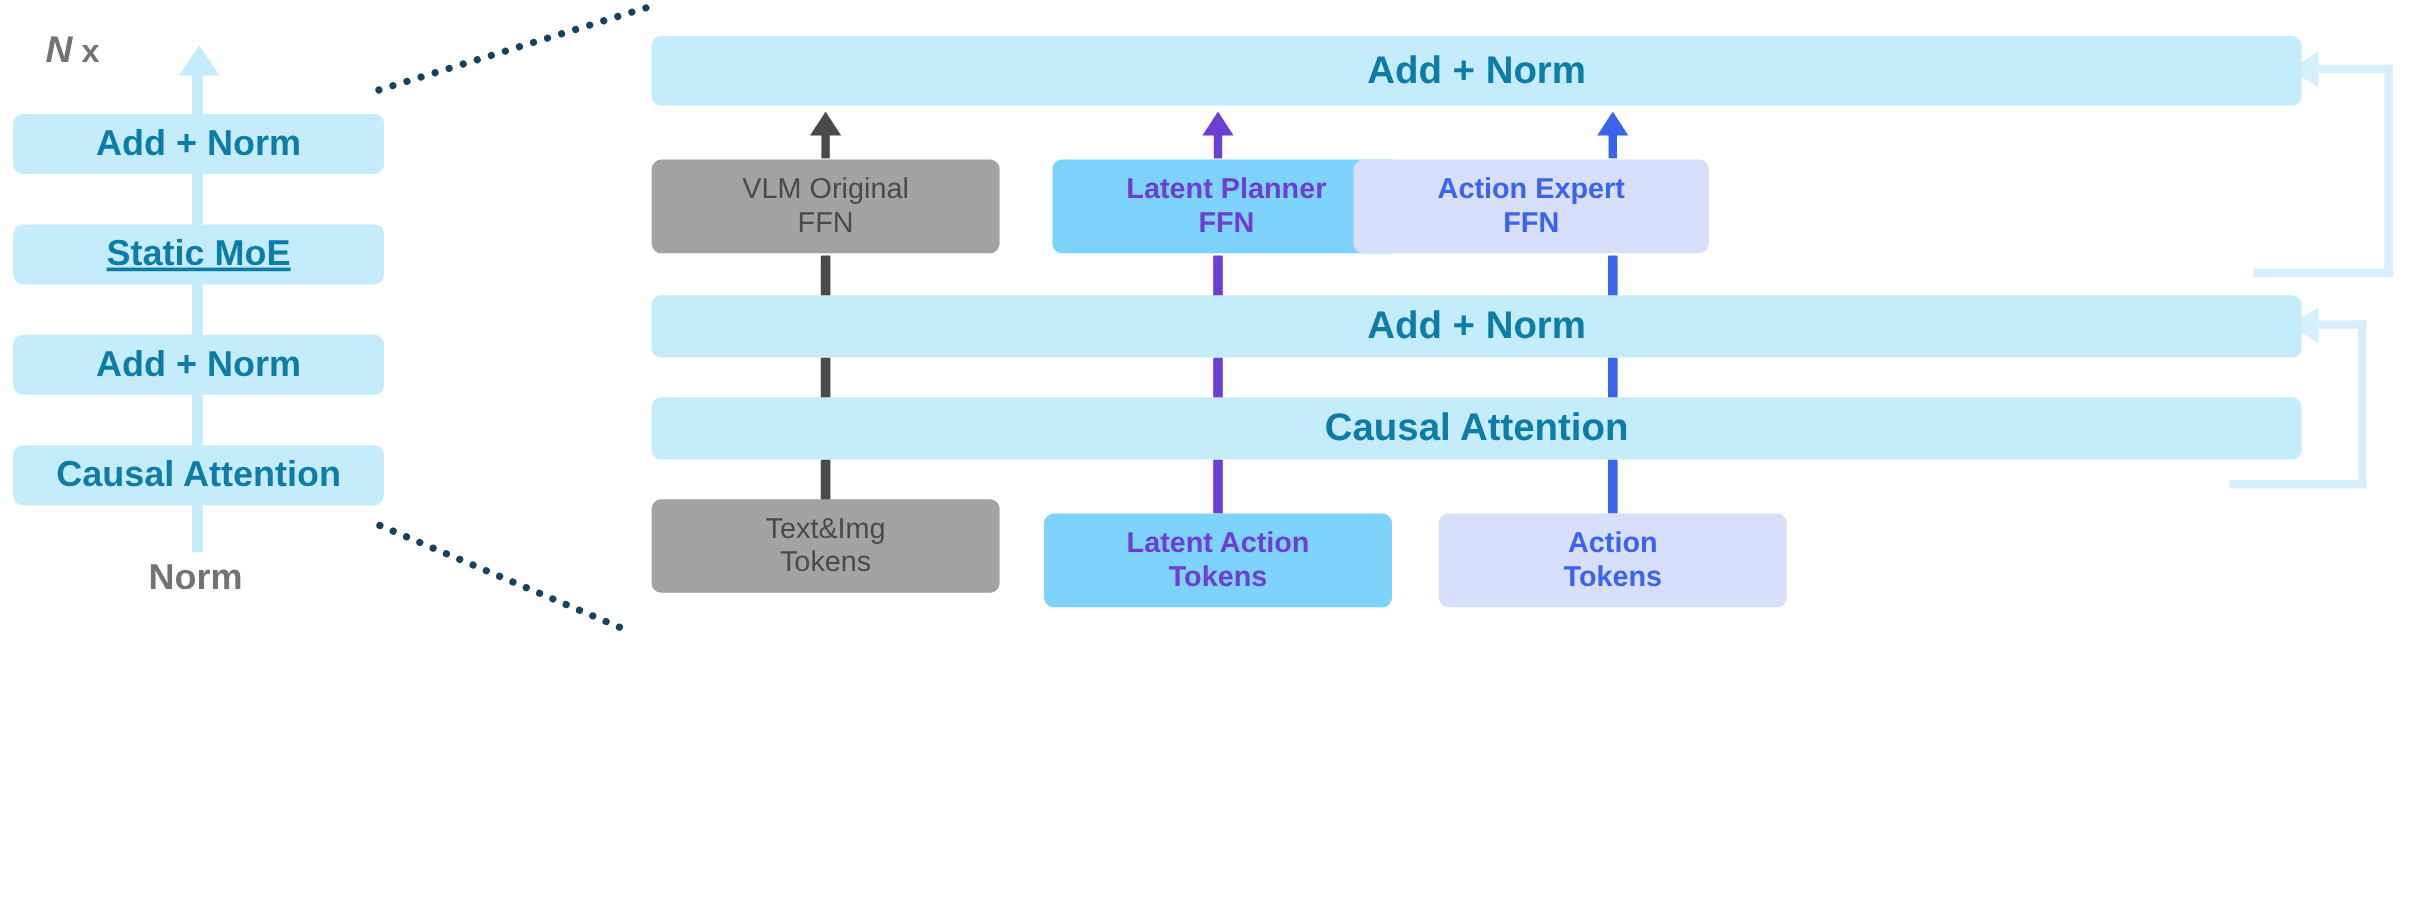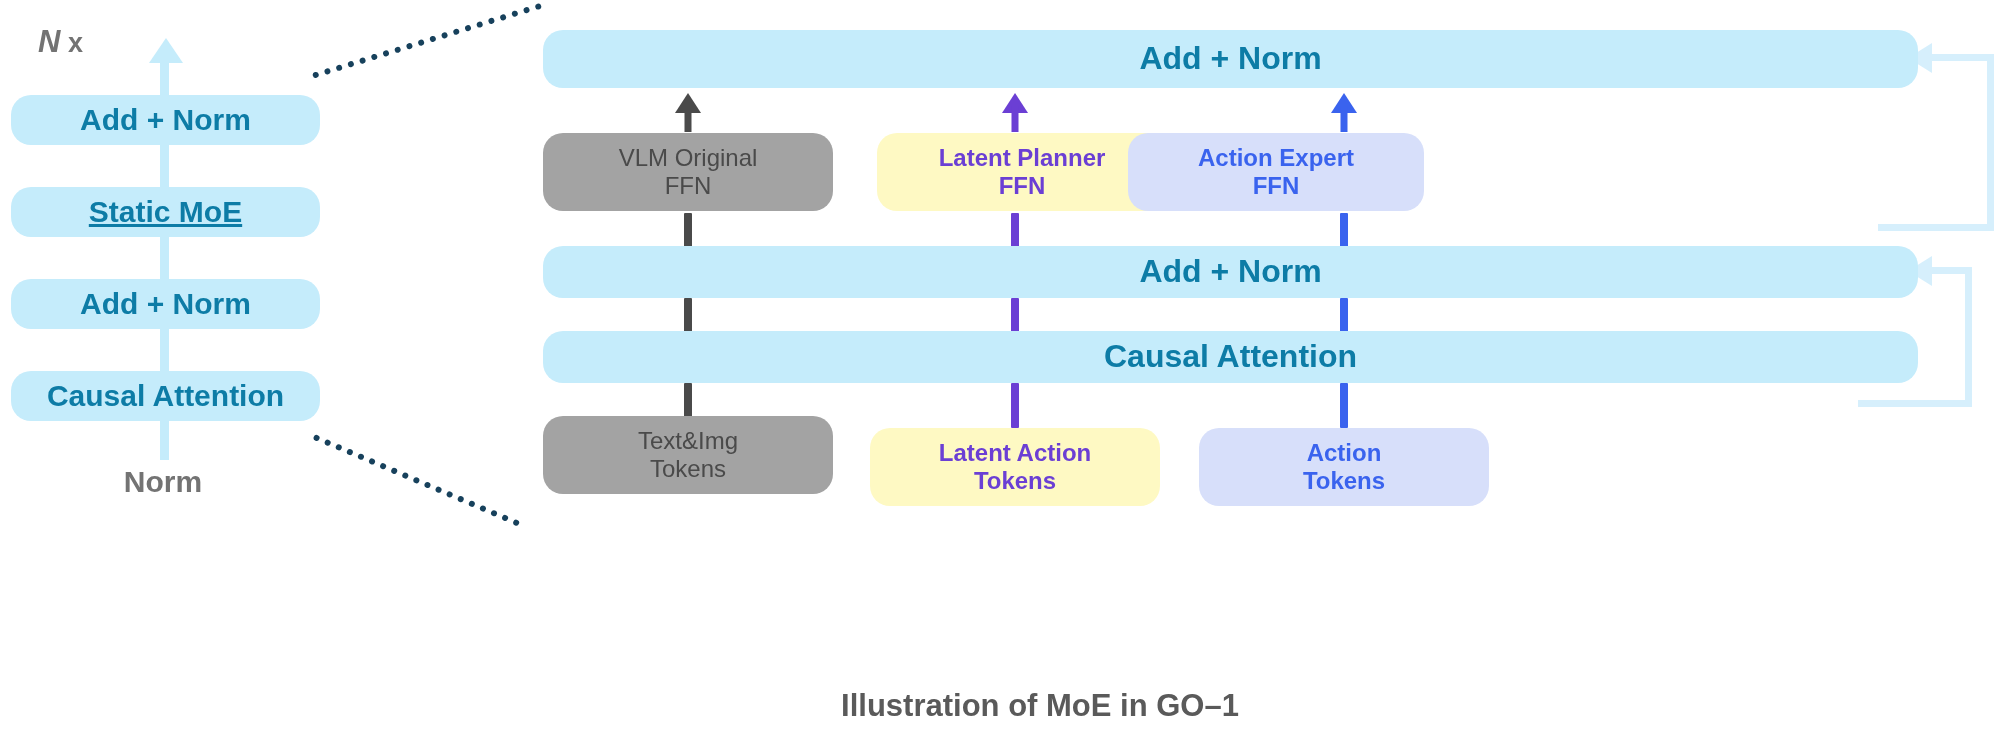--- a/index.html
+++ b/index.html
@@ -15,34 +15,34 @@
     position: relative;
     width: 2014px;
     height: 748px;
     background: #ffffff;
     overflow: hidden;
   }
 
   
   .box {
     position: absolute;
-    border-radius: 20px;
+    border-radius: 8px;
     display: flex;
     align-items: center;
     justify-content: center;
     text-align: center;
     font-weight: bold;
     line-height: 1.16;
     box-sizing: border-box;
     z-index: 4;
     white-space: pre-line;
   }
   .box.blue   { background: #c5ecfb; color: #0d7ca6; }
   .box.grey   { background: #a3a3a3; color: #4a4a4a; }
-  .box.purple { background: #fef9c3; color: #6b3fd4; }
+  .box.purple { background: #7dd3fc; color: #6b3fd4; }
   .box.indigo { background: #d7dffa; color: #3a63ee; }
 
   
   .left-label {
     position: absolute;
     font-weight: bold;
     color: #737373;
     z-index: 6;
   }
   #nx-label { left: 38px; top: 24px; font-size: 31px; }
@@ -206,15 +206,14 @@
   <div class="vconn c-purple" style="left:1011px; top:383px; height:45px;"></div>
   <div class="vconn c-indigo" style="left:1340px; top:383px; height:45px;"></div>
 
   <div class="box grey" style="left:543px; top:416px; width:290px; height:78px; font-size:24px; font-weight:normal;">Text&amp;Img
 Tokens</div>
   <div class="box purple" style="left:870px; top:428px; width:290px; height:78px; font-size:24px;">Latent Action
 Tokens</div>
   <div class="box indigo" style="left:1199px; top:428px; width:290px; height:78px; font-size:24px;">Action
 Tokens</div>
 
-  <div id="caption-inner">Illustration of MoE in GO–1</div>
 
 </div>
 
 </body></html>

